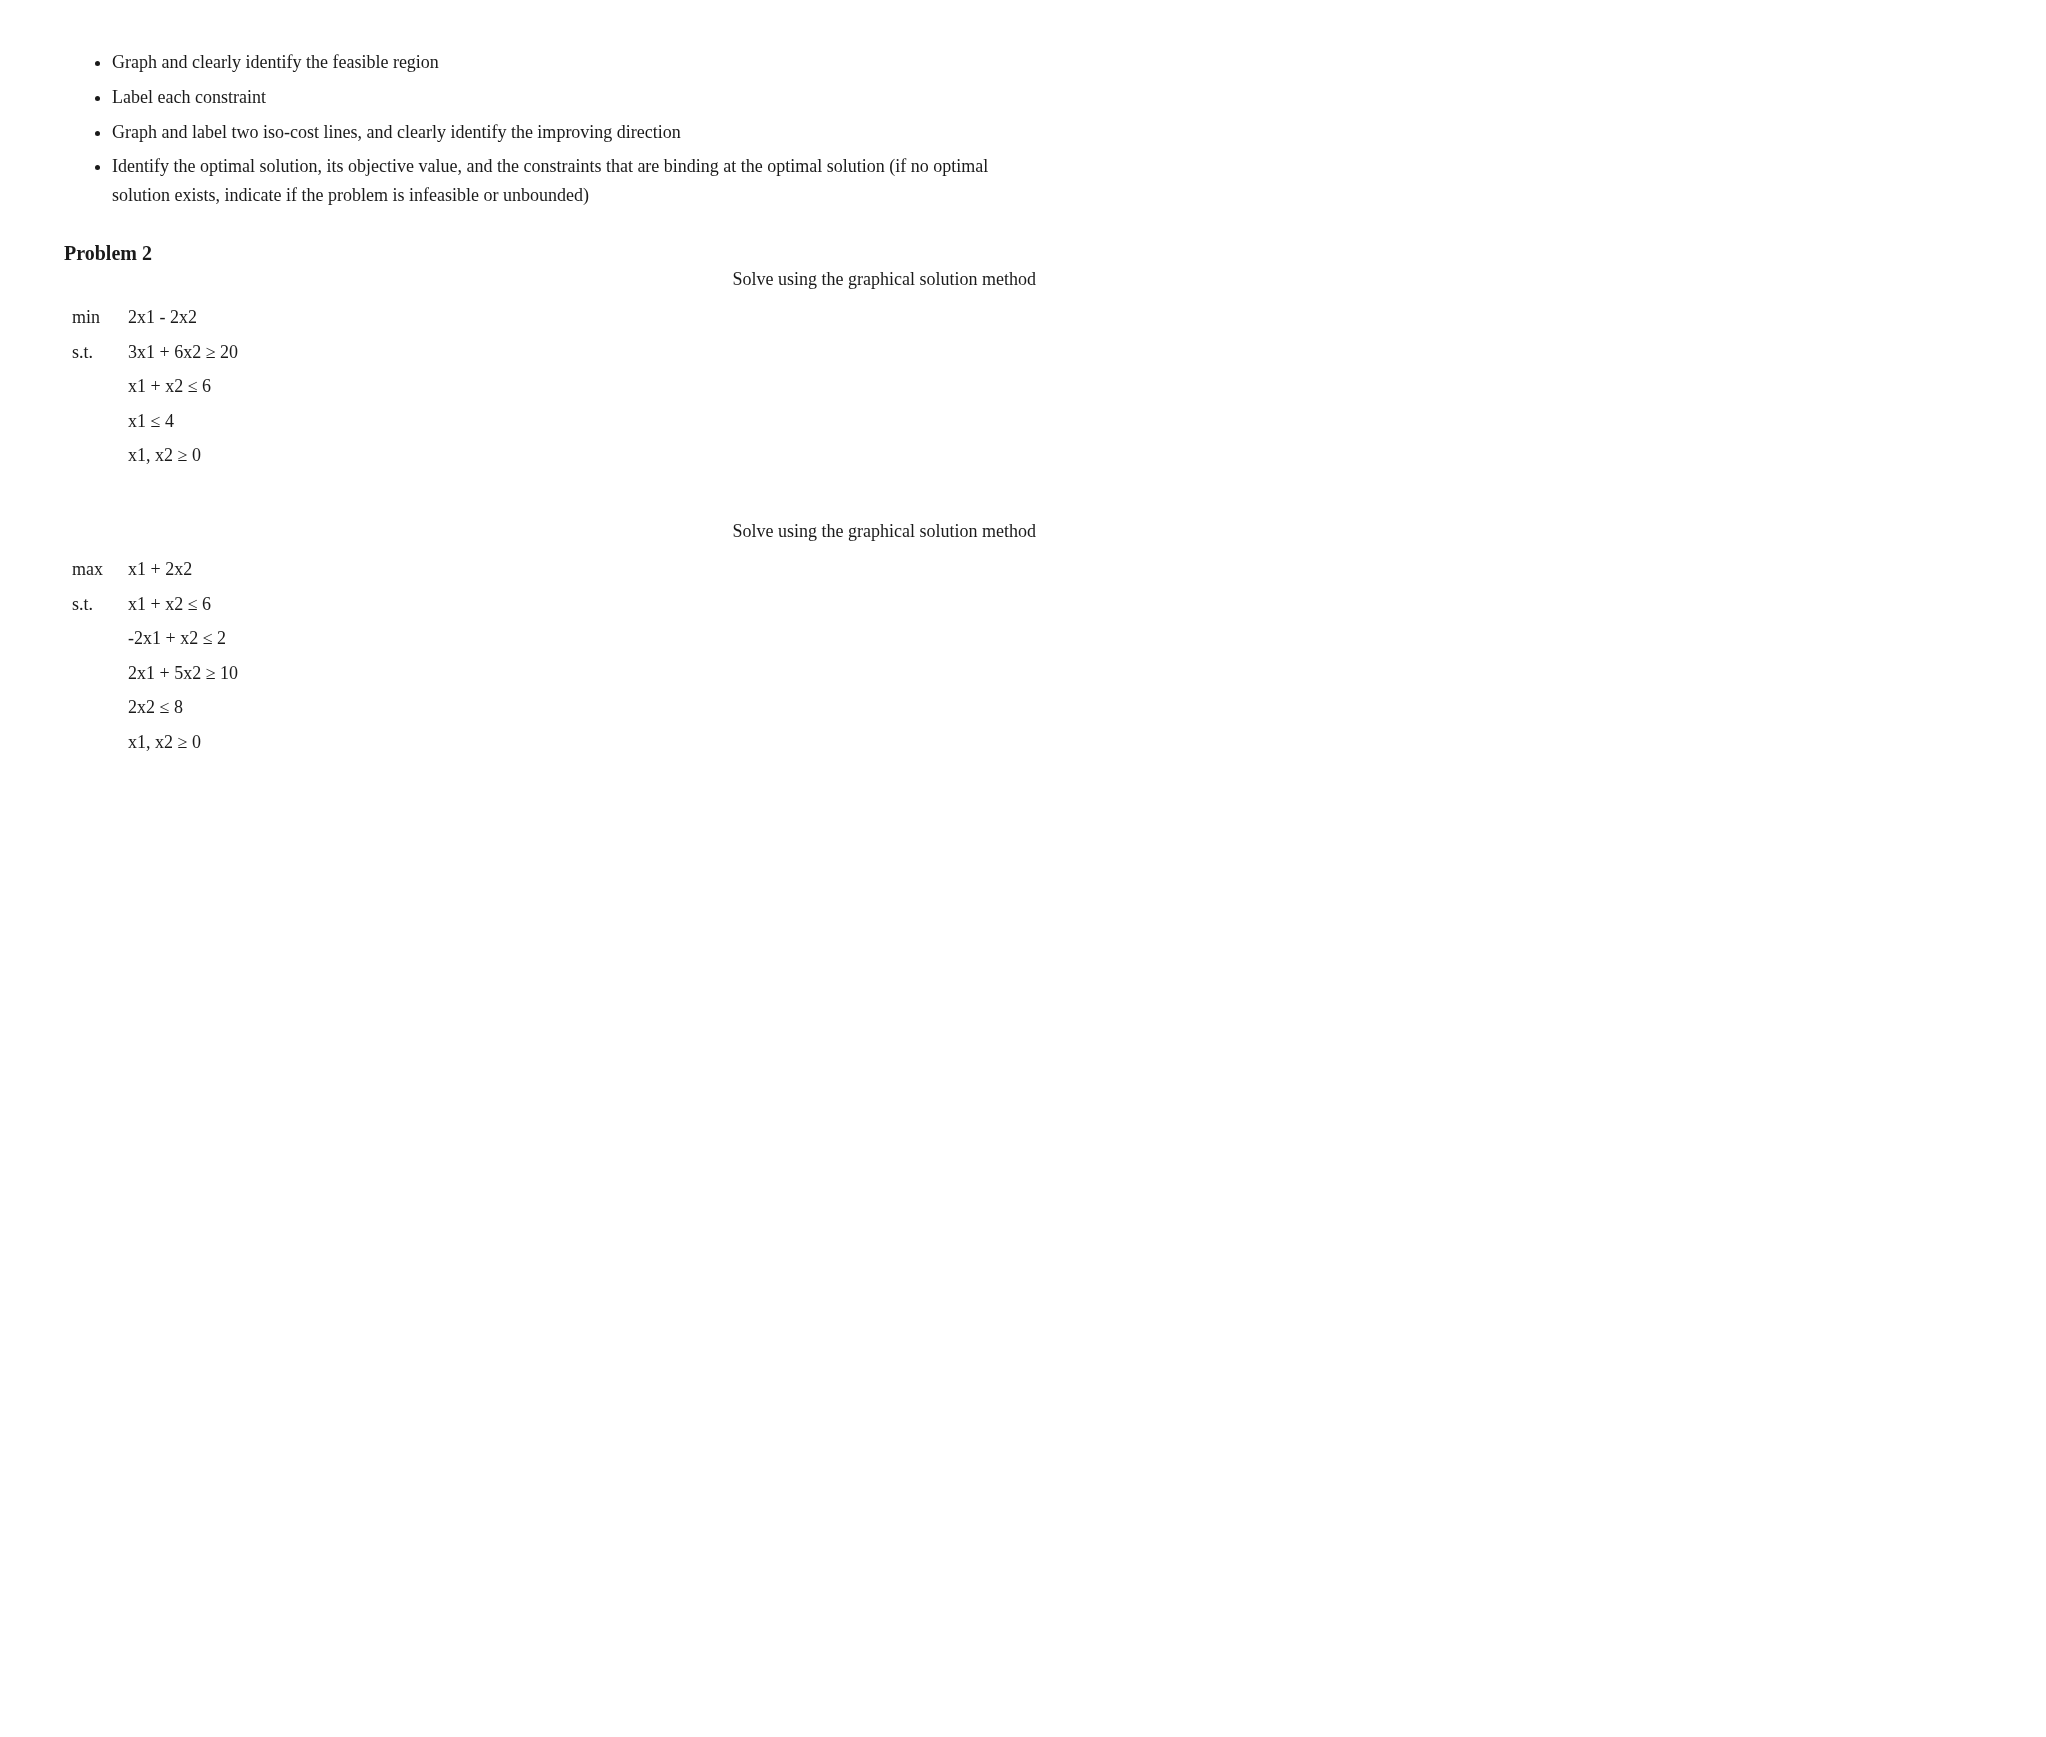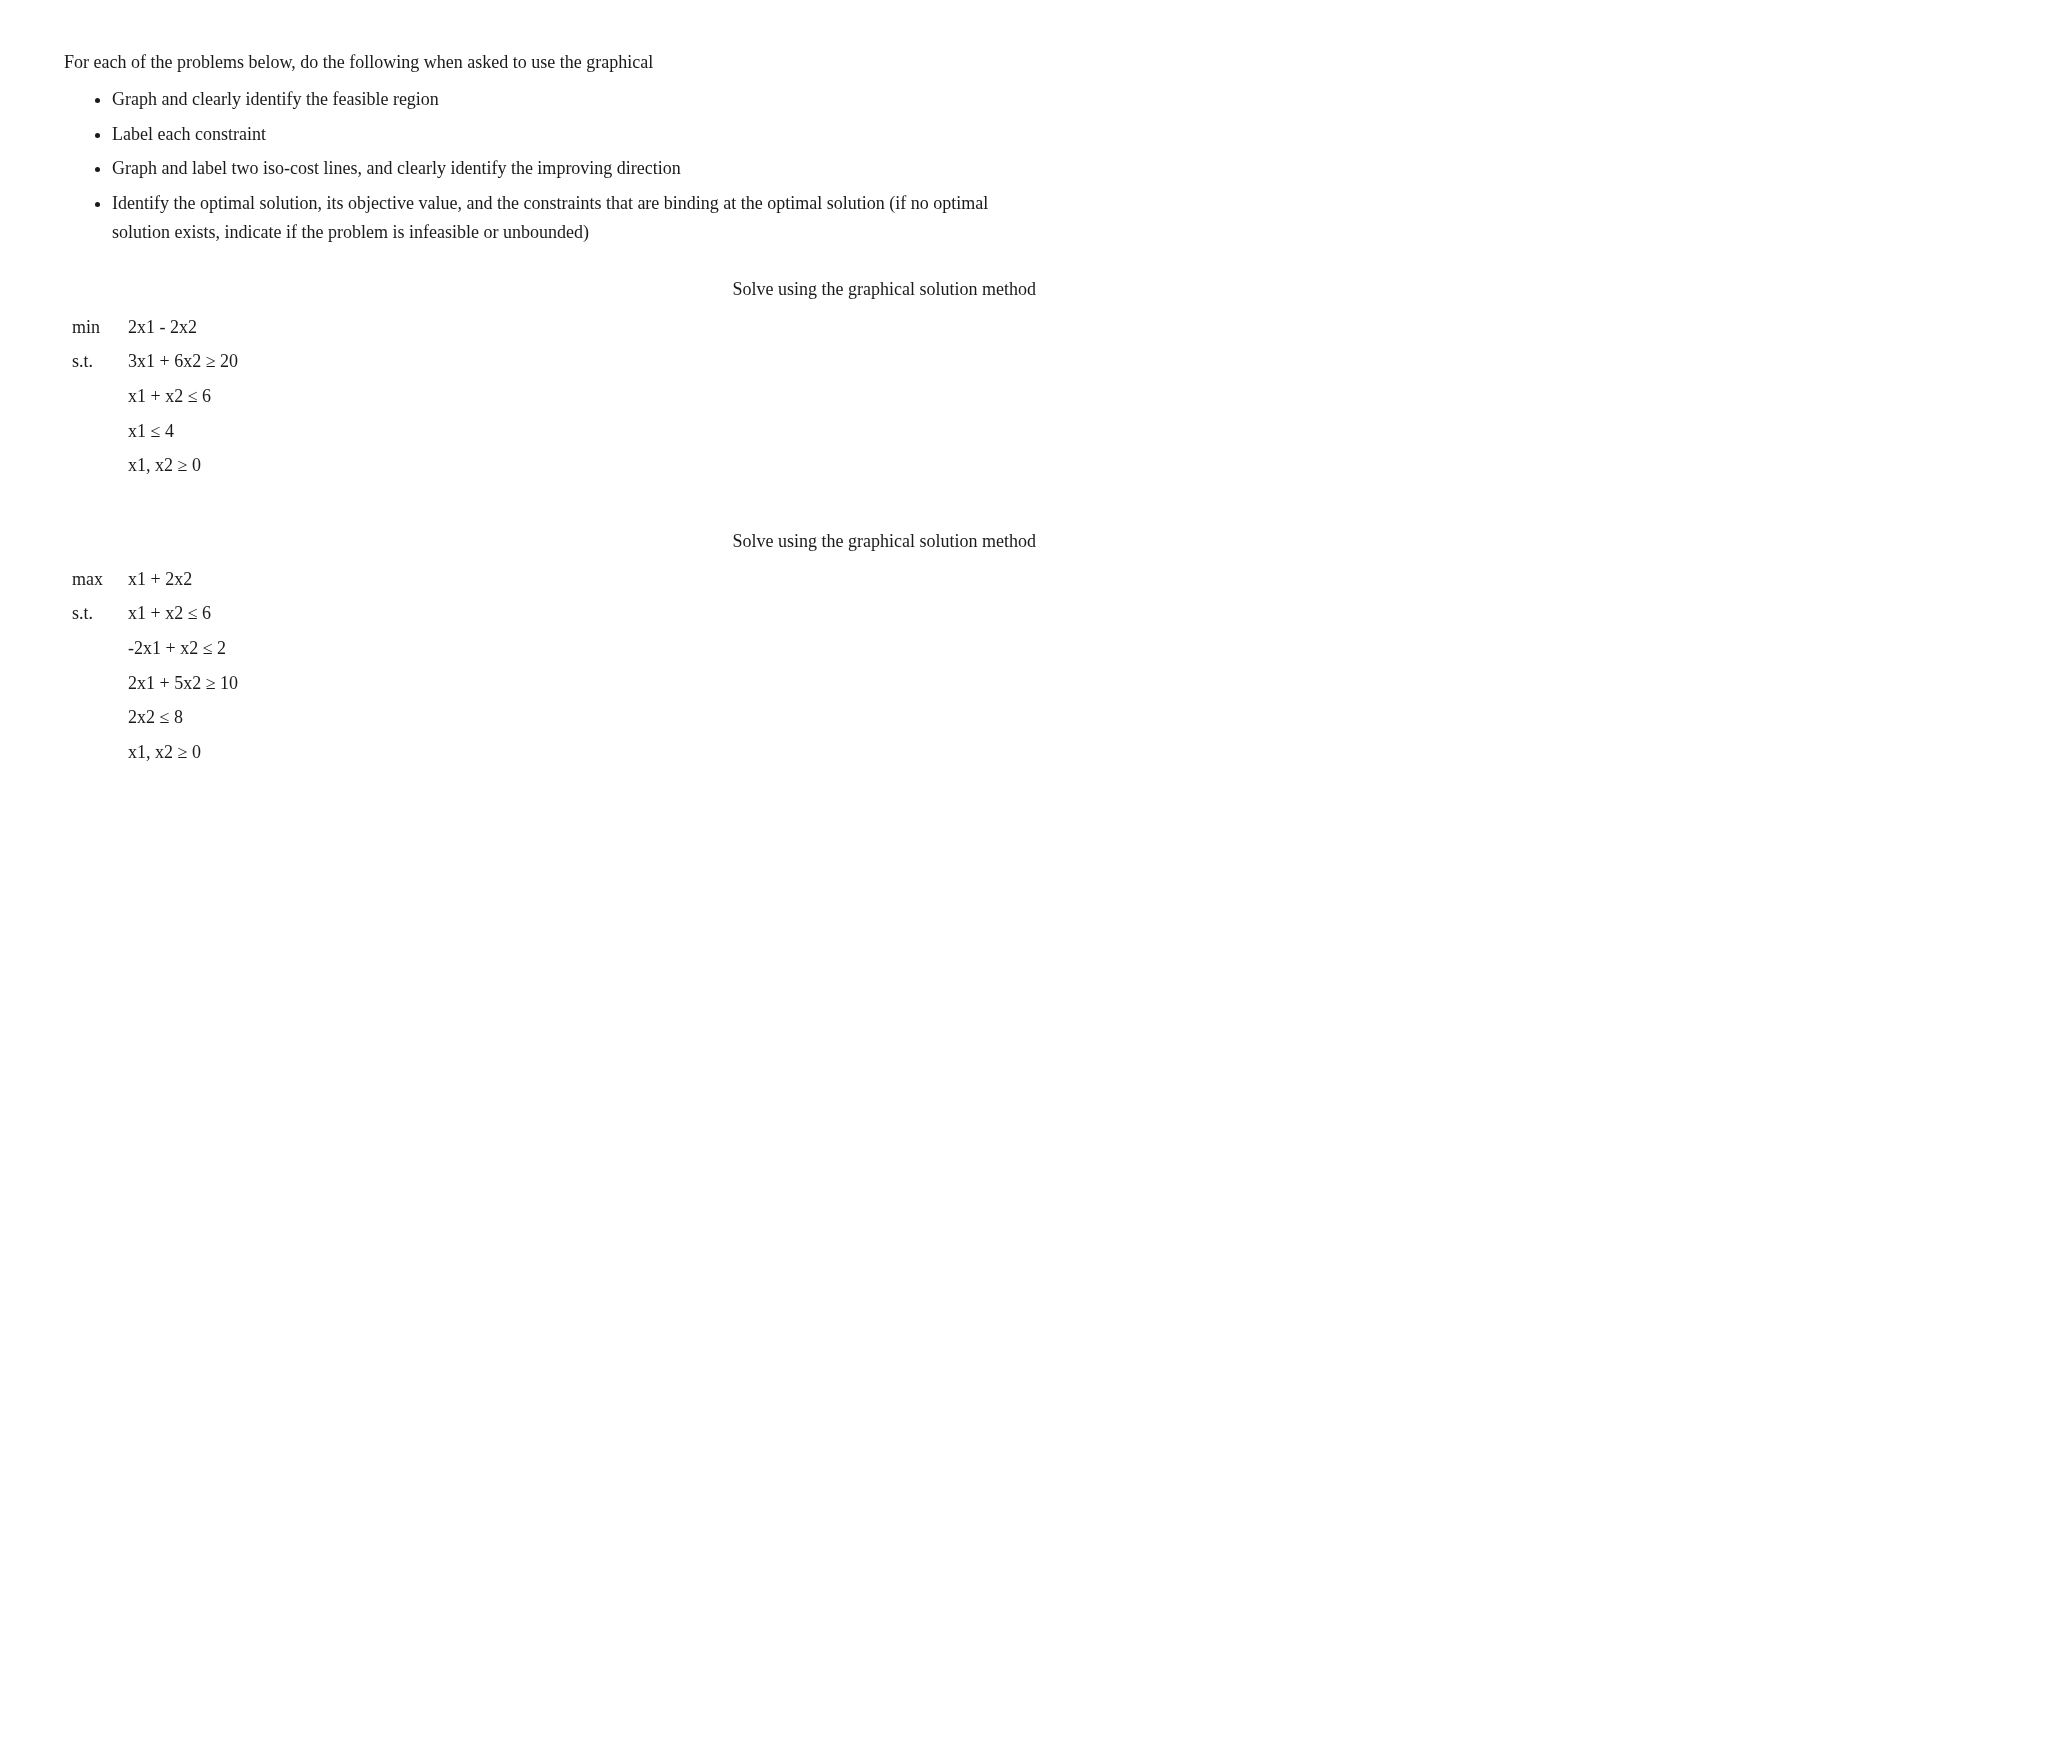--- a/index.html
+++ b/index.html
@@ -67,30 +67,30 @@
     }
 
     .lp-table td.constraint-col {
       padding-left: 4px;
     }
   </style>
 </head>
 <body>
 
 <div>
-  <p class="intro-text">For each of the problems below, do the following when asked to use the graphical</p>
   <ul class="bullet-list">
     <li>Graph and clearly identify the feasible region</li>
     <li>Label each constraint</li>
     <li>Graph and label two iso-cost lines, and clearly identify the improving direction</li>
     <li>Identify the optimal solution, its objective value, and the constraints that are binding at the optimal solution (if no optimal solution exists, indicate if the problem is infeasible or unbounded)</li>
   </ul>
 </div>
 
 <div class="problem-section">
+  <p class="problem-title">Problem 2</p>
   <p class="problem-subtitle">Solve using the graphical solution method</p>
   <table class="lp-table">
     <tbody>
       <tr>
         <td class="label-col">min</td>
         <td class="constraint-col">2x1 - 2x2</td>
       </tr>
       <tr>
         <td class="label-col">s.t.</td>
         <td class="constraint-col">3x1 + 6x2 ≥ 20</td>

